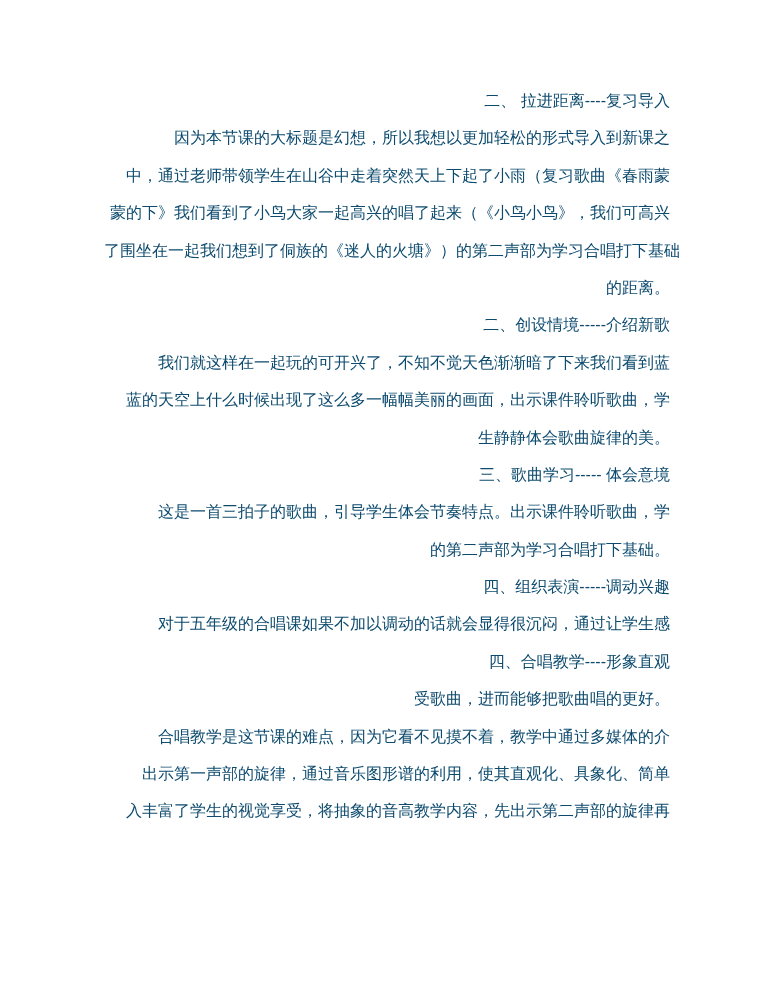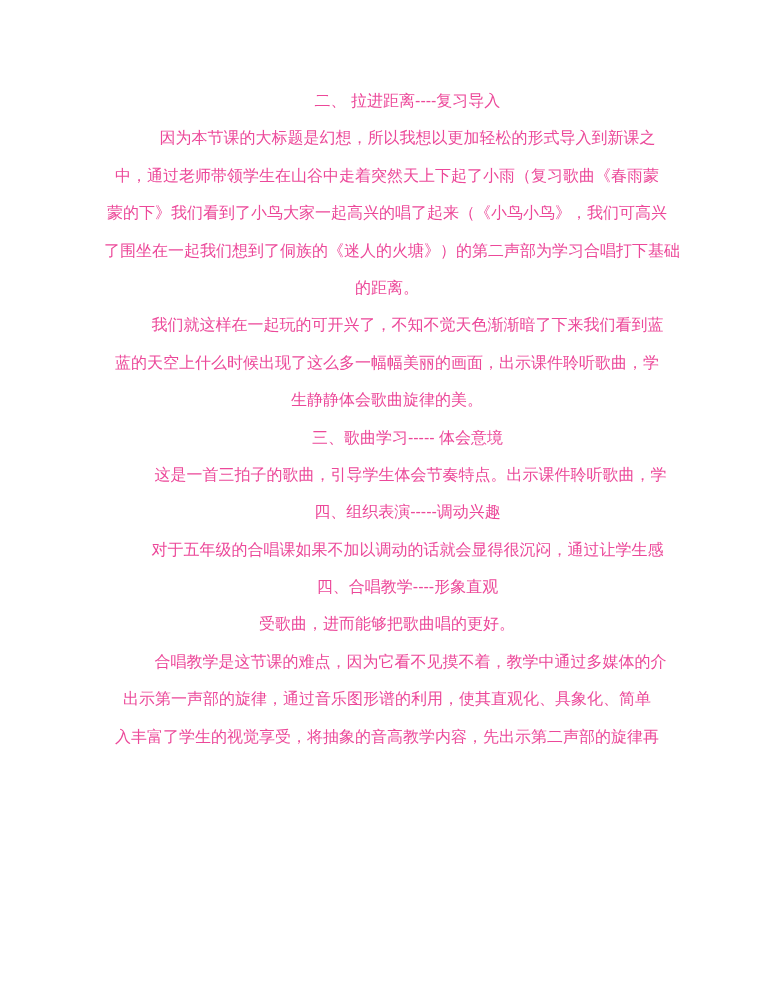--- a/index.html
+++ b/index.html
@@ -17,45 +17,47 @@
   .doc-page {
     position: absolute;
     left: 104px;
     top: 82px;
     width: 566px;
   }
   .ln {
     font-size: 16px;
     line-height: 37.4px;
     height: 37.4px;
-    color: #ec4899;
+    color: #0c4a6e;
     white-space: nowrap;
-    text-align: center;
+    text-align: right;
   }
   .ind  { text-indent: 41px; }  
   .ind2 { text-indent: 47px; }  
 </style>
 </head>
 <body>
 
 <div class="doc-page">
 
   <div class="ln ind">二、 拉进距离----复习导入</div>
   <div class="ln ind">因为本节课的大标题是幻想，所以我想以更加轻松的形式导入到新课之</div>
   <div class="ln">中，通过老师带领学生在山谷中走着突然天上下起了小雨（复习歌曲《春雨蒙</div>
   <div class="ln">蒙的下》我们看到了小鸟大家一起高兴的唱了起来（《小鸟小鸟》，我们可高兴</div>
   <div class="ln">了围坐在一起我们想到了侗族的《迷人的火塘》）的第二声部为学习合唱打下基础</div>
   <div class="ln">的距离。</div>
 
+  <div class="ln ind">二、创设情境-----介绍新歌</div>
   <div class="ln ind">我们就这样在一起玩的可开兴了，不知不觉天色渐渐暗了下来我们看到蓝</div>
   <div class="ln">蓝的天空上什么时候出现了这么多一幅幅美丽的画面，出示课件聆听歌曲，学</div>
   <div class="ln">生静静体会歌曲旋律的美。</div>
 
   <div class="ln ind">三、歌曲学习----- 体会意境</div>
   <div class="ln ind2">这是一首三拍子的歌曲，引导学生体会节奏特点。出示课件聆听歌曲，学</div>
+  <div class="ln">的第二声部为学习合唱打下基础。</div>
 
   <div class="ln ind">四、组织表演-----调动兴趣</div>
   <div class="ln ind">对于五年级的合唱课如果不加以调动的话就会显得很沉闷，通过让学生感</div>
   <div class="ln ind">四、合唱教学----形象直观</div>
 
   <div class="ln">受歌曲，进而能够把歌曲唱的更好。</div>
   <div class="ln ind2">合唱教学是这节课的难点，因为它看不见摸不着，教学中通过多媒体的介</div>
   <div class="ln">出示第一声部的旋律，通过音乐图形谱的利用，使其直观化、具象化、简单</div>
   <div class="ln">入丰富了学生的视觉享受，将抽象的音高教学内容，先出示第二声部的旋律再</div>
 

